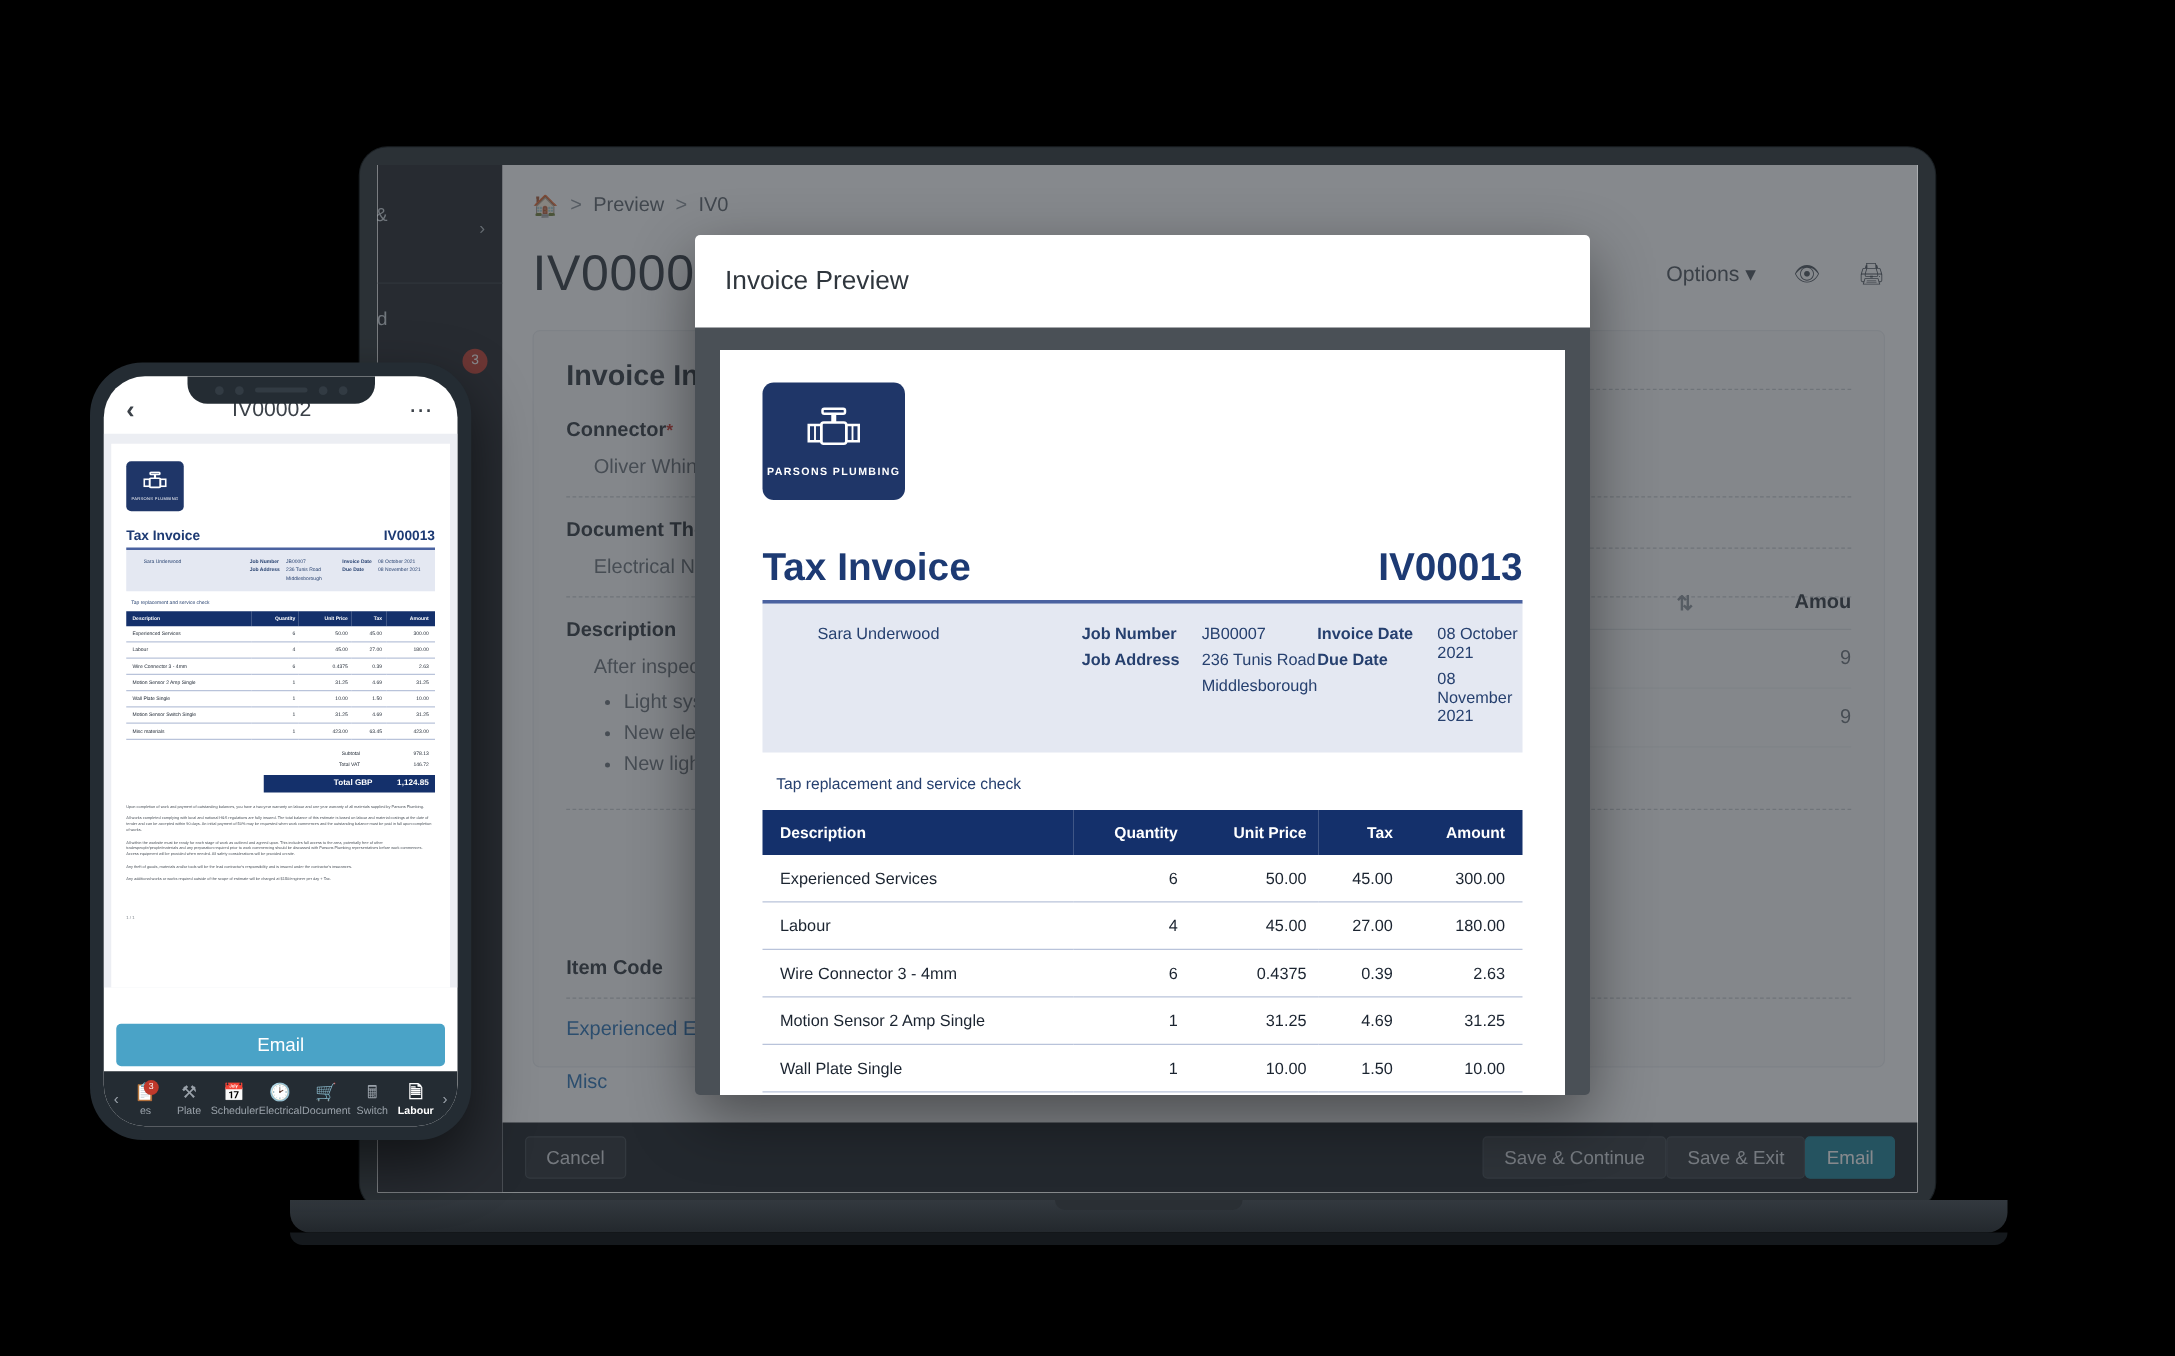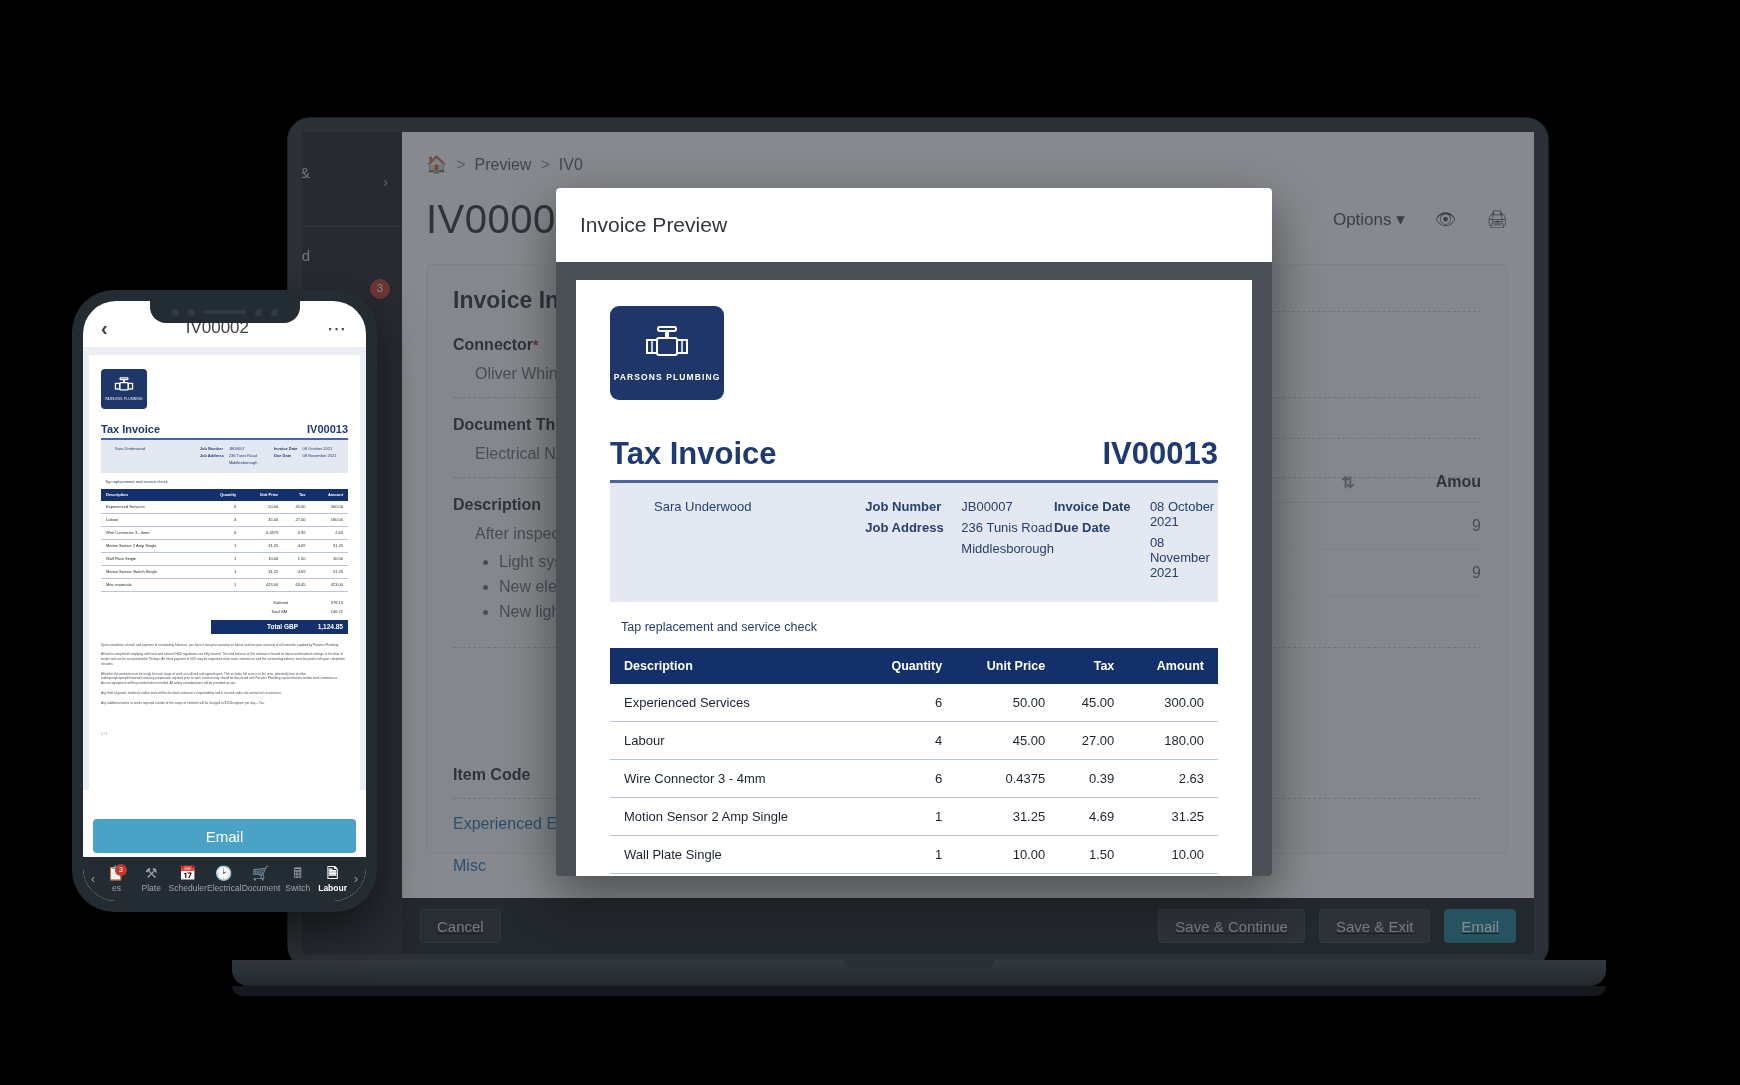--- a/index.html
+++ b/index.html
@@ -88,21 +88,21 @@
   .dotted { border-bottom:1px dashed #c8ccd0; margin-top:14px; }
   .bul { margin: 10px 0 0 46px; font-size:16px; color:#6a7178; }
   .bul li { margin-bottom: 7px; }
   .col-r { position:absolute; right:26px; top:0; width:430px; }
   .tbl-hd { display:flex; font-size:16px; font-weight:700; color:#2f363d; border-bottom:1px solid #dfe2e5; padding-bottom:10px;}
   .tbl-row { display:flex; font-size:16px; color:#6a7178; border-bottom:1px solid #eef0f2; padding:14px 0;}
   .ic-code { color:#2a72b5; font-size:16px; }
 
   .bottombar {
     position:absolute; left:0; right:0; bottom:0; height:56px; background:#15191d;
-    display:flex; align-items:center; padding: 0 18px; gap:14px;text-decoration:underline;
+    display:flex; align-items:center; padding: 0 18px; 
   }
   .btn {
     height:34px; padding:0 16px; border-radius:4px; font-size:15px;
     display:flex; align-items:center; justify-content:center; color:#d6dade;
     background:#2b3136; border:1px solid #3a4147;
   }
   .btn.ghost { background:#22272b; }
   .btn.primary { background:#1a7f94; border-color:#1a7f94; color:#fff; }
   .spacer { flex:1; }
 

